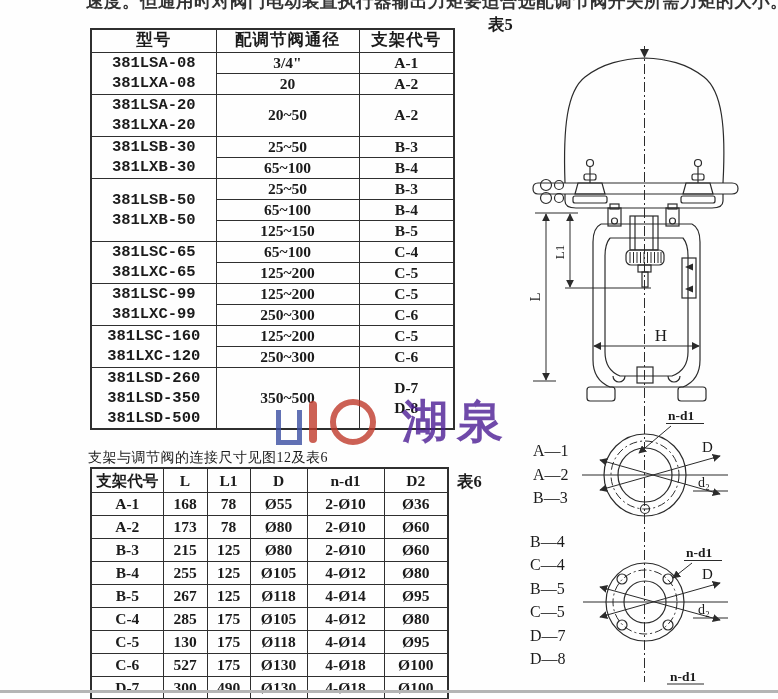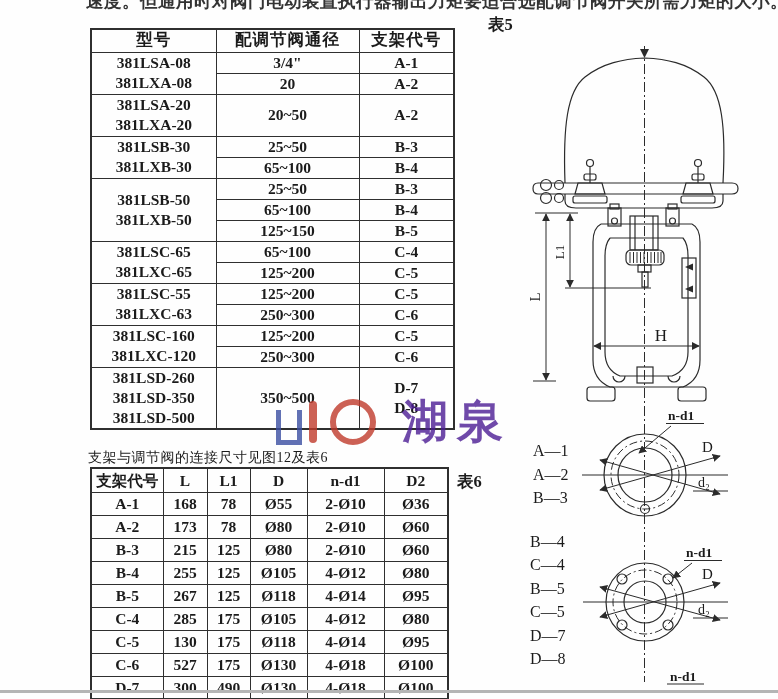--- a/index.html
+++ b/index.html
@@ -12,21 +12,21 @@
   
   table{border-collapse:collapse;table-layout:fixed;position:absolute;border:2px solid #2f2f2f;padding-left:38px;}
   td,th{border:1.5px solid #2f2f2f;padding:0;text-align:center;vertical-align:middle;
         font-size:15.5px;font-weight:600;overflow:hidden;line-height:1.25;}
   #t5{left:90px;top:28px;width:363px;}
   #t6{left:90px;top:467px;width:357px;}
   #t5 th{font-size:16.5px;letter-spacing:1px;}
   #t6 th{font-size:15.5px;}
   tr.hh{height:23px;} tr.h1{height:21px;} tr.h2{height:42px;} tr.h3{height:53px;margin-left:12px;}
   #t6 tr.hr{height:24px;} #t6 tr.dr{height:23px;}
-  .model div{line-height:20px;}
+  .model div{line-height:20px;font-family:Liberation Mono, monospace;}
   .pre{white-space:pre-line;}
   
   .topline{left:86px;top:-11px;font-size:17.5px;font-weight:600;letter-spacing:.5px;
            white-space:nowrap;color:#333;}
   .tbl-label{font-size:16.5px;font-weight:700;}
   .caption{left:88px;top:449px;font-size:14px;font-weight:400;letter-spacing:.5px;}
   
   .wm{left:276px;top:396px;height:52px;display:flex;align-items:center;opacity:.8;z-index:5;pointer-events:none;}
   .wm-frag{width:16px;height:30px;border:5px solid #3b4fa2;border-top:none;margin-top:10px;}
   .wm-bar{width:8px;height:42px;border-radius:4px;margin-left:7px;}
@@ -111,22 +111,22 @@
     </td>
     <td>65~100</td>
     <td>C-4</td>
   </tr>
   <tr class="h1">
     <td>125~200</td>
     <td>C-5</td>
   </tr>
   <tr class="h1">
     <td class="model" rowspan="2">
-      <div>381LSC-55</div>
-      <div>381LXC-63</div>
+      <div>381LSC-99</div>
+      <div>381LXC-99</div>
     </td>
     <td>125~200</td>
     <td>C-5</td>
   </tr>
   <tr class="h1">
     <td>250~300</td>
     <td>C-6</td>
   </tr>
   <tr class="h1">
     <td class="model" rowspan="2">

